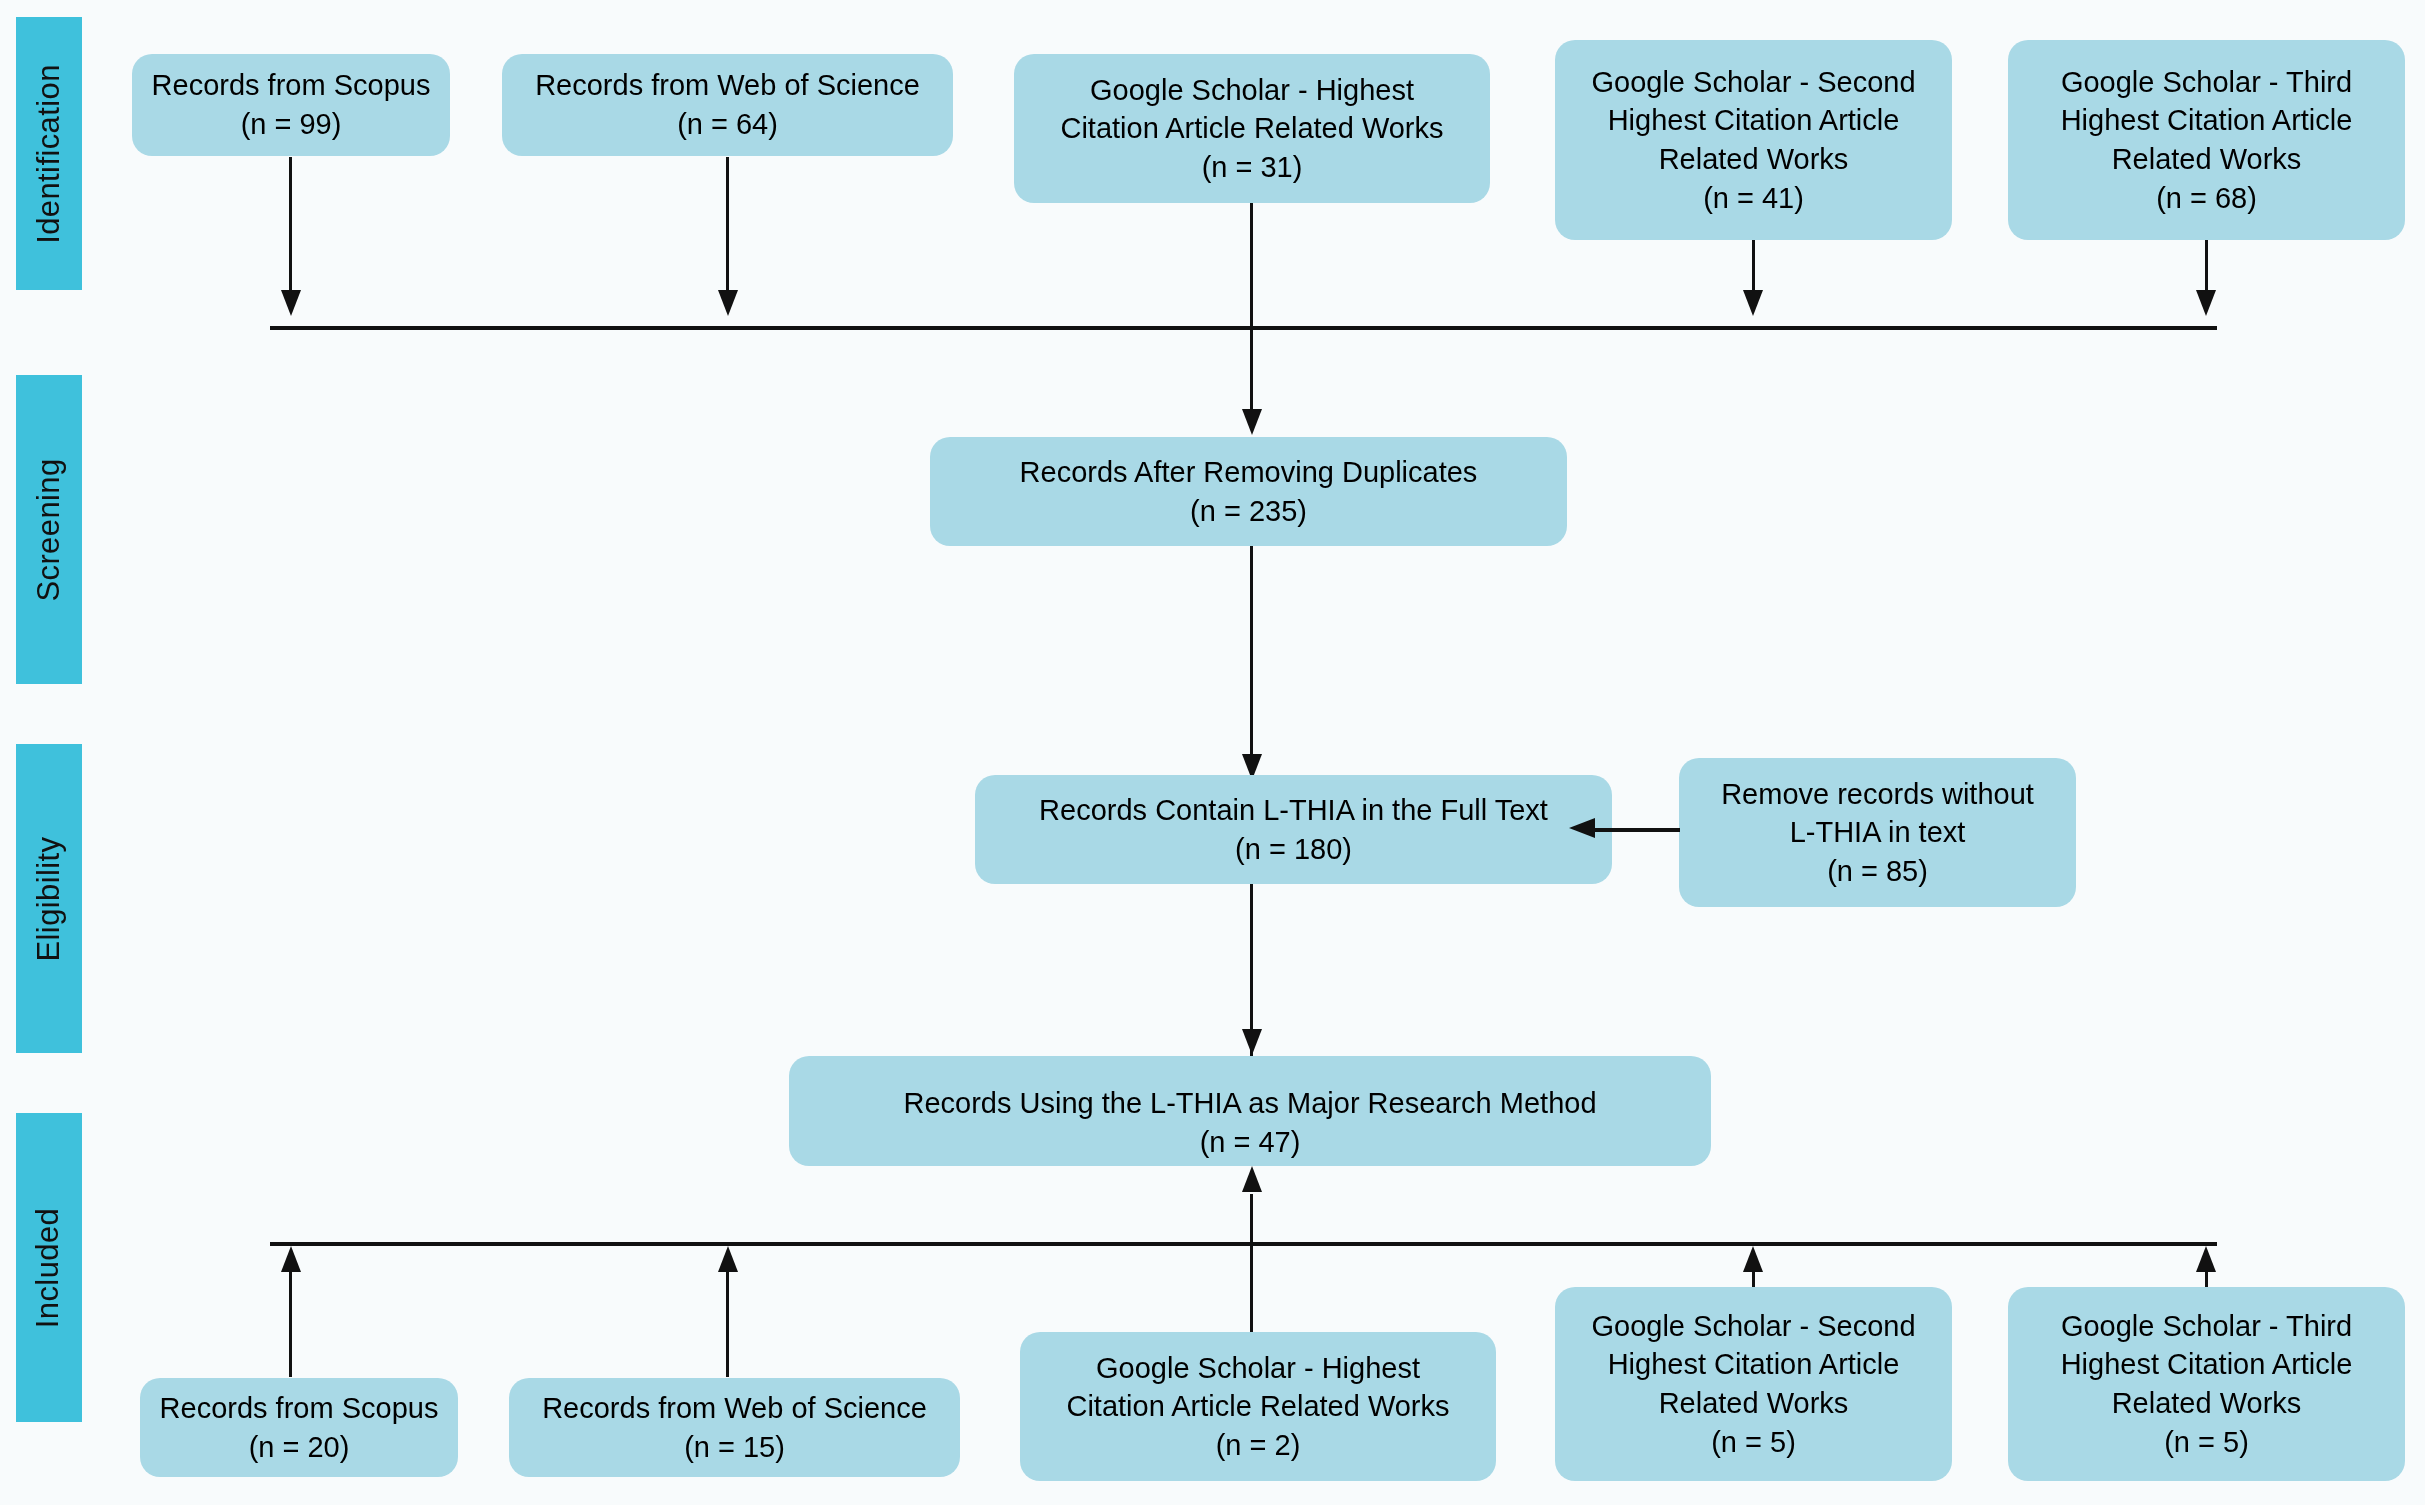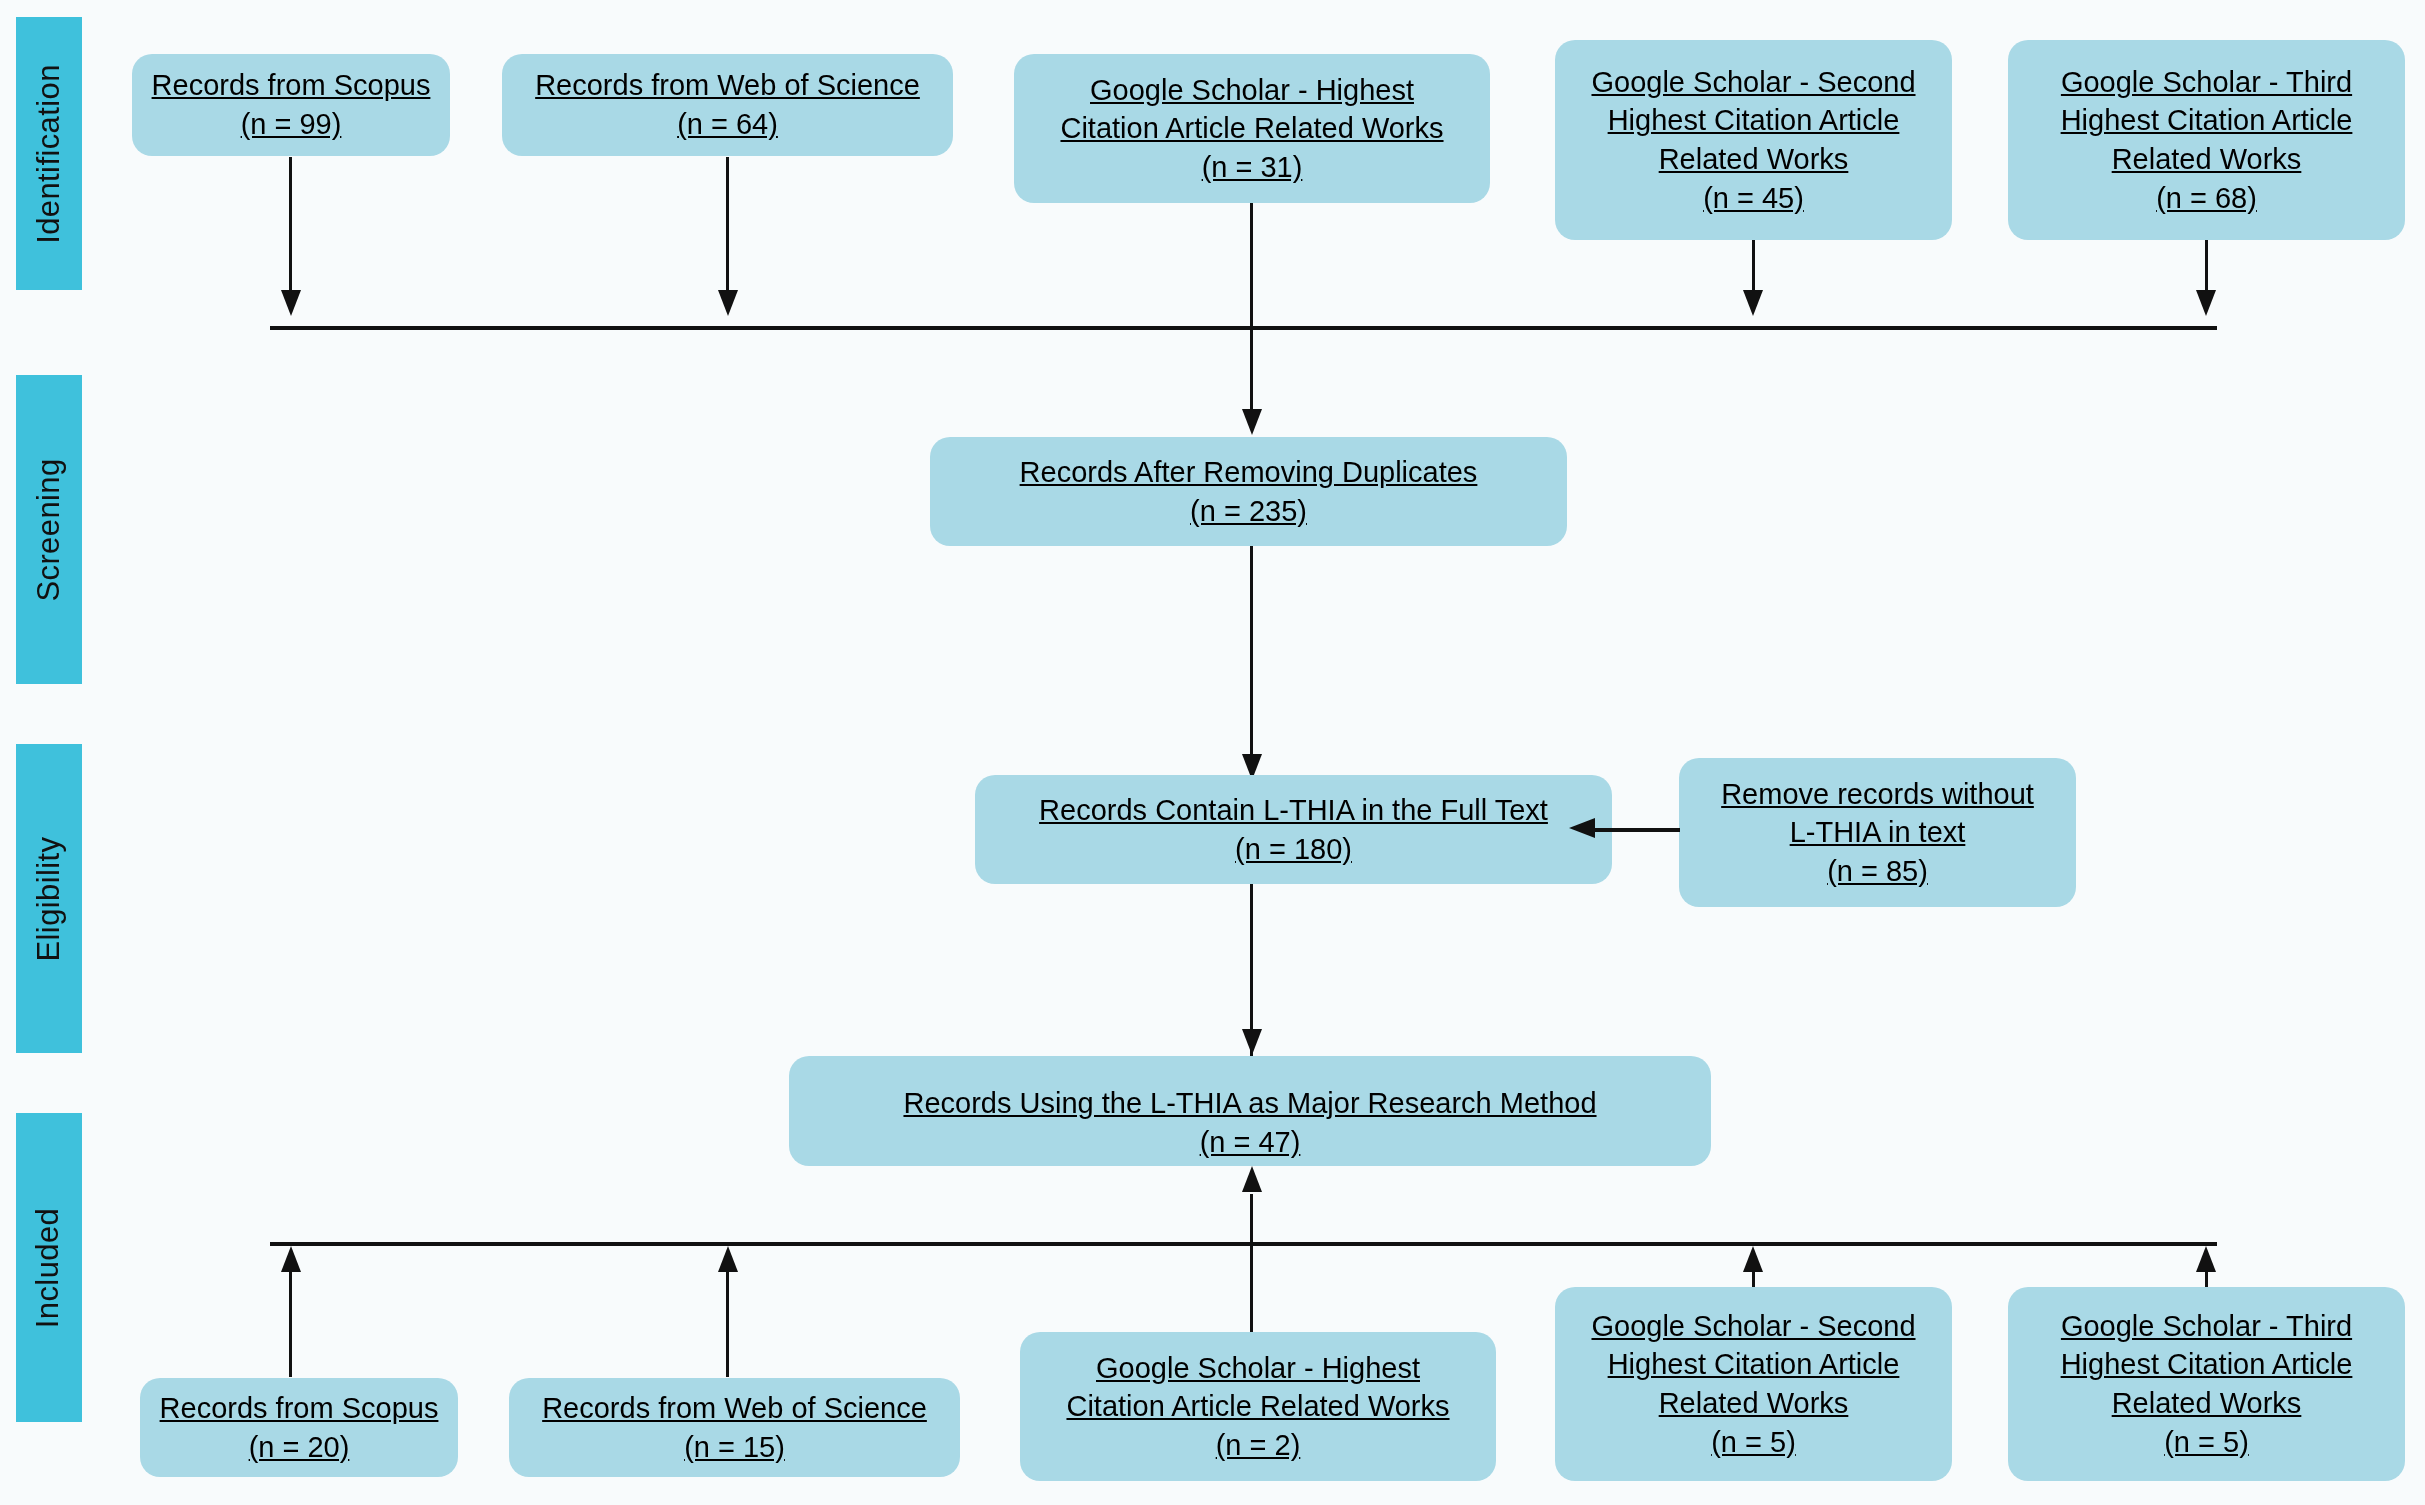--- a/index.html
+++ b/index.html
@@ -44,21 +44,21 @@
     flex-direction: column;
     align-items: center;
     justify-content: center;
     text-align: center;
     color: #000000;
     font-size: 29px;
     line-height: 1.33;
     padding: 4.7px 11px;
     box-sizing: border-box;
   }
-  .node .ln { display: block; white-space: nowrap; text-decoration: underline; }
+  .node .ln { display: block; white-space: nowrap; }
   
   .vline {
     position: absolute;
     width: 3.1px;
     background: #111111;
   }
   .hline {
     position: absolute;
     height: 3.9px;
     background: #111111;
@@ -114,21 +114,21 @@
   <div class="node" style="left:1014px; top:54px;  width:476px; height:149px;">
     <span class="ln">Google Scholar - Highest</span>
     <span class="ln">Citation Article Related Works</span>
     <span class="ln">(n = 31)</span>
   </div>
 
   <div class="node" style="left:1555px; top:40px;  width:397px; height:200px;">
     <span class="ln">Google Scholar - Second</span>
     <span class="ln">Highest Citation Article</span>
     <span class="ln">Related Works</span>
-    <span class="ln">(n = 45)</span>
+    <span class="ln">(n = 41)</span>
   </div>
 
   <div class="node" style="left:2008px; top:40px;  width:397px; height:200px;">
     <span class="ln">Google Scholar - Third</span>
     <span class="ln">Highest Citation Article</span>
     <span class="ln">Related Works</span>
     <span class="ln">(n = 68)</span>
   </div>
 
   <div class="vline" style="left:289px; top:157px; height:133px;"></div>

